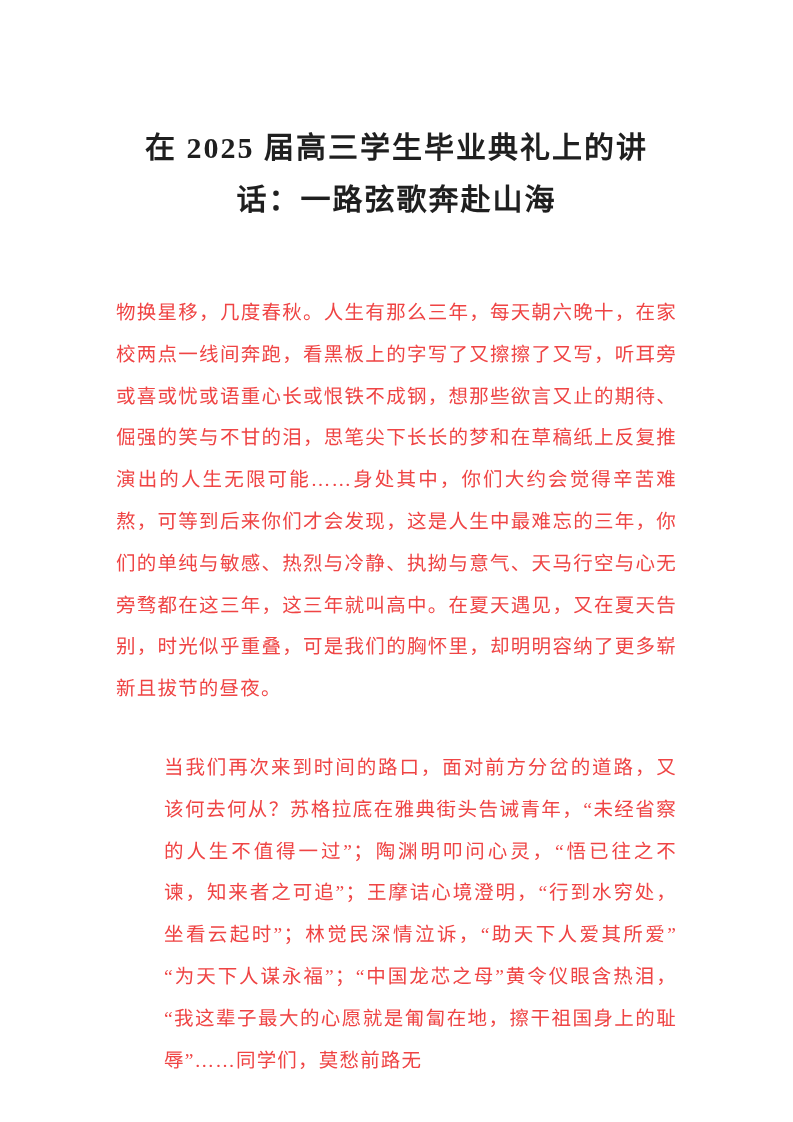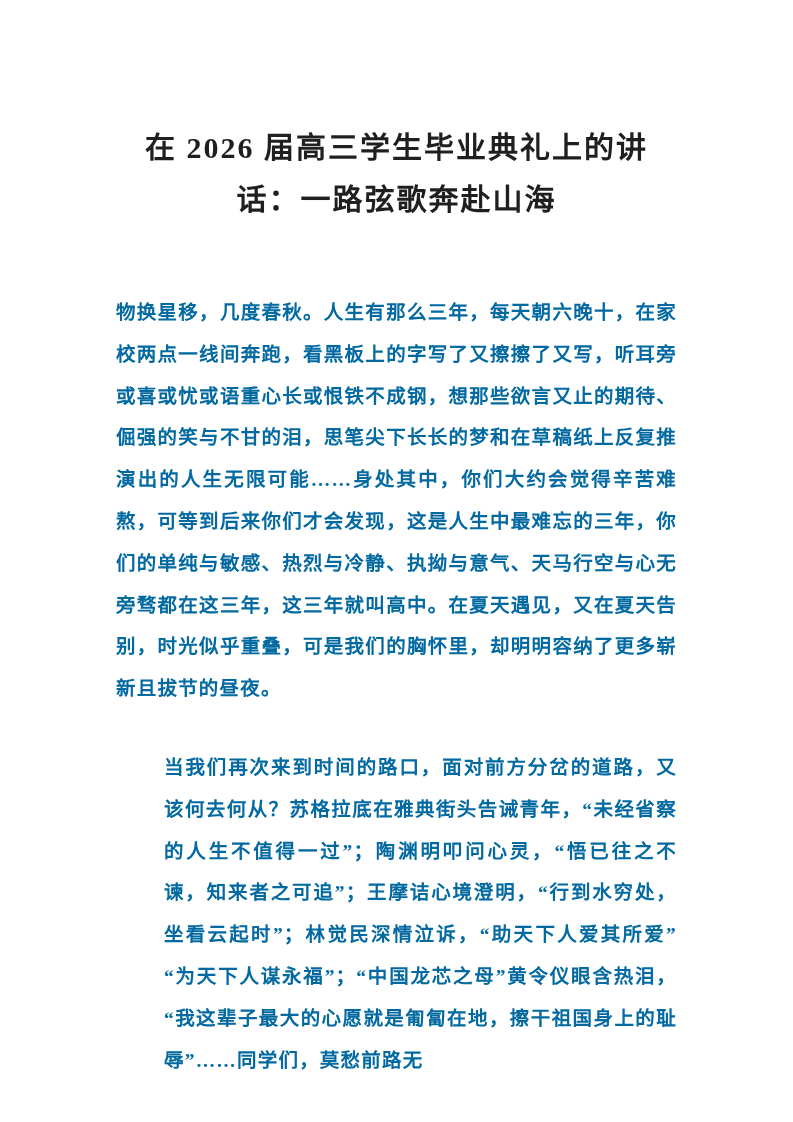--- a/index.html
+++ b/index.html
@@ -36,32 +36,31 @@
     margin-top: 66px;
   }
   .doc-body p {
     margin: 0;
     font-size: 19.5px;
     line-height: 41.8px;
     letter-spacing: 1.2px;
     text-align: justify;
     text-justify: inter-ideograph;
     word-break: break-all;
-    color: #0369a1;
-    font-weight: bold;
+    color: #ef4444;
   }
   .doc-body p + p {
     margin-top: 37px;
     margin-left: 48px;
   }
 </style>
 </head>
 <body>
 
 <div class="page">
   <div class="content">
-    <h1 class="doc-title">在 2026 届高三学生毕业典礼上的讲话：一路弦歌奔赴山海</h1>
+    <h1 class="doc-title">在 2025 届高三学生毕业典礼上的讲话：一路弦歌奔赴山海</h1>
     <div class="doc-body">
       <p>物换星移，几度春秋。人生有那么三年，每天朝六晚十，在家校两点一线间奔跑，看黑板上的字写了又擦擦了又写，听耳旁或喜或忧或语重心长或恨铁不成钢，想那些欲言又止的期待、倔强的笑与不甘的泪，思笔尖下长长的梦和在草稿纸上反复推演出的人生无限可能……身处其中，你们大约会觉得辛苦难熬，可等到后来你们才会发现，这是人生中最难忘的三年，你们的单纯与敏感、热烈与冷静、执拗与意气、天马行空与心无旁骛都在这三年，这三年就叫高中。在夏天遇见，又在夏天告别，时光似乎重叠，可是我们的胸怀里，却明明容纳了更多崭新且拔节的昼夜。</p>
       <p>当我们再次来到时间的路口，面对前方分岔的道路，又该何去何从？苏格拉底在雅典街头告诫青年，“未经省察的人生不值得一过”；陶渊明叩问心灵，“悟已往之不谏，知来者之可追”；王摩诘心境澄明，“行到水穷处，坐看云起时”；林觉民深情泣诉，“助天下人爱其所爱”“为天下人谋永福”；“中国龙芯之母”黄令仪眼含热泪，“我这辈子最大的心愿就是匍匐在地，擦干祖国身上的耻辱”……同学们，莫愁前路无</p>
     </div>
   </div>
 </div>
 
 </body></html>

